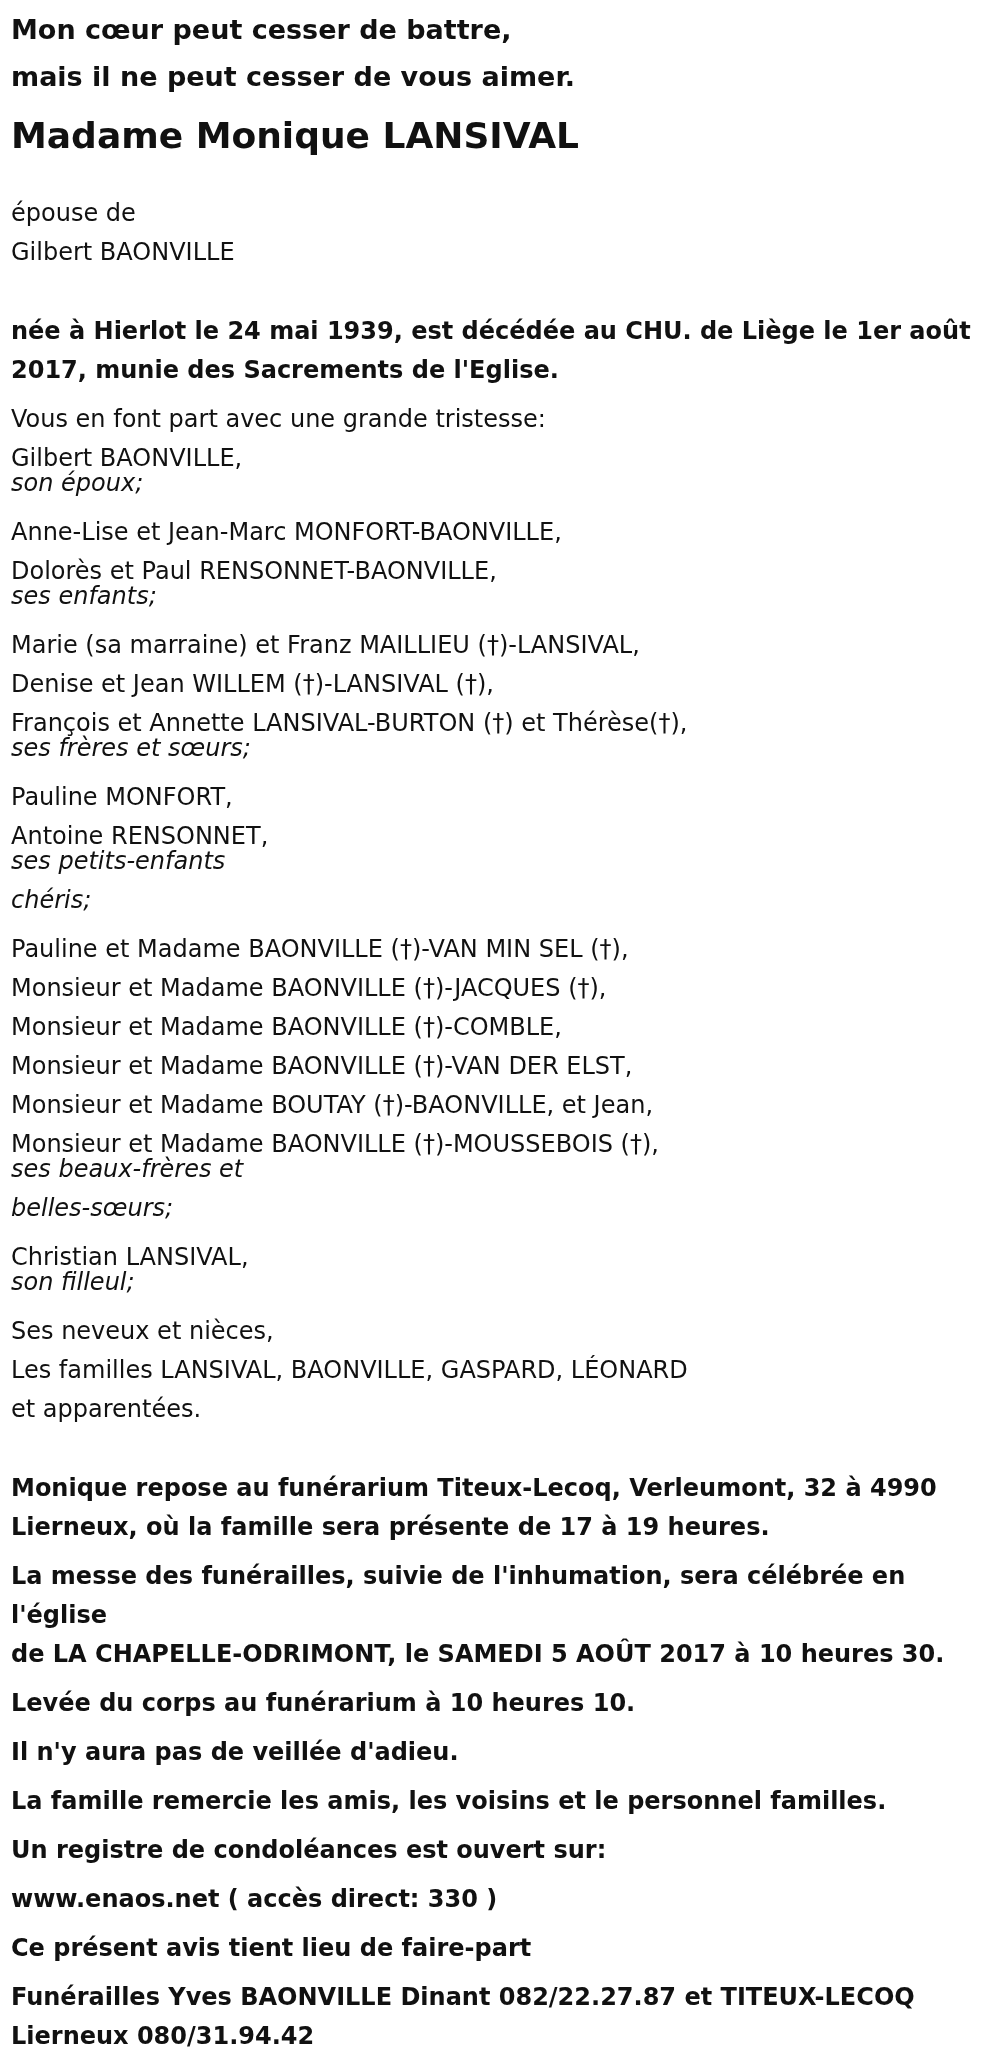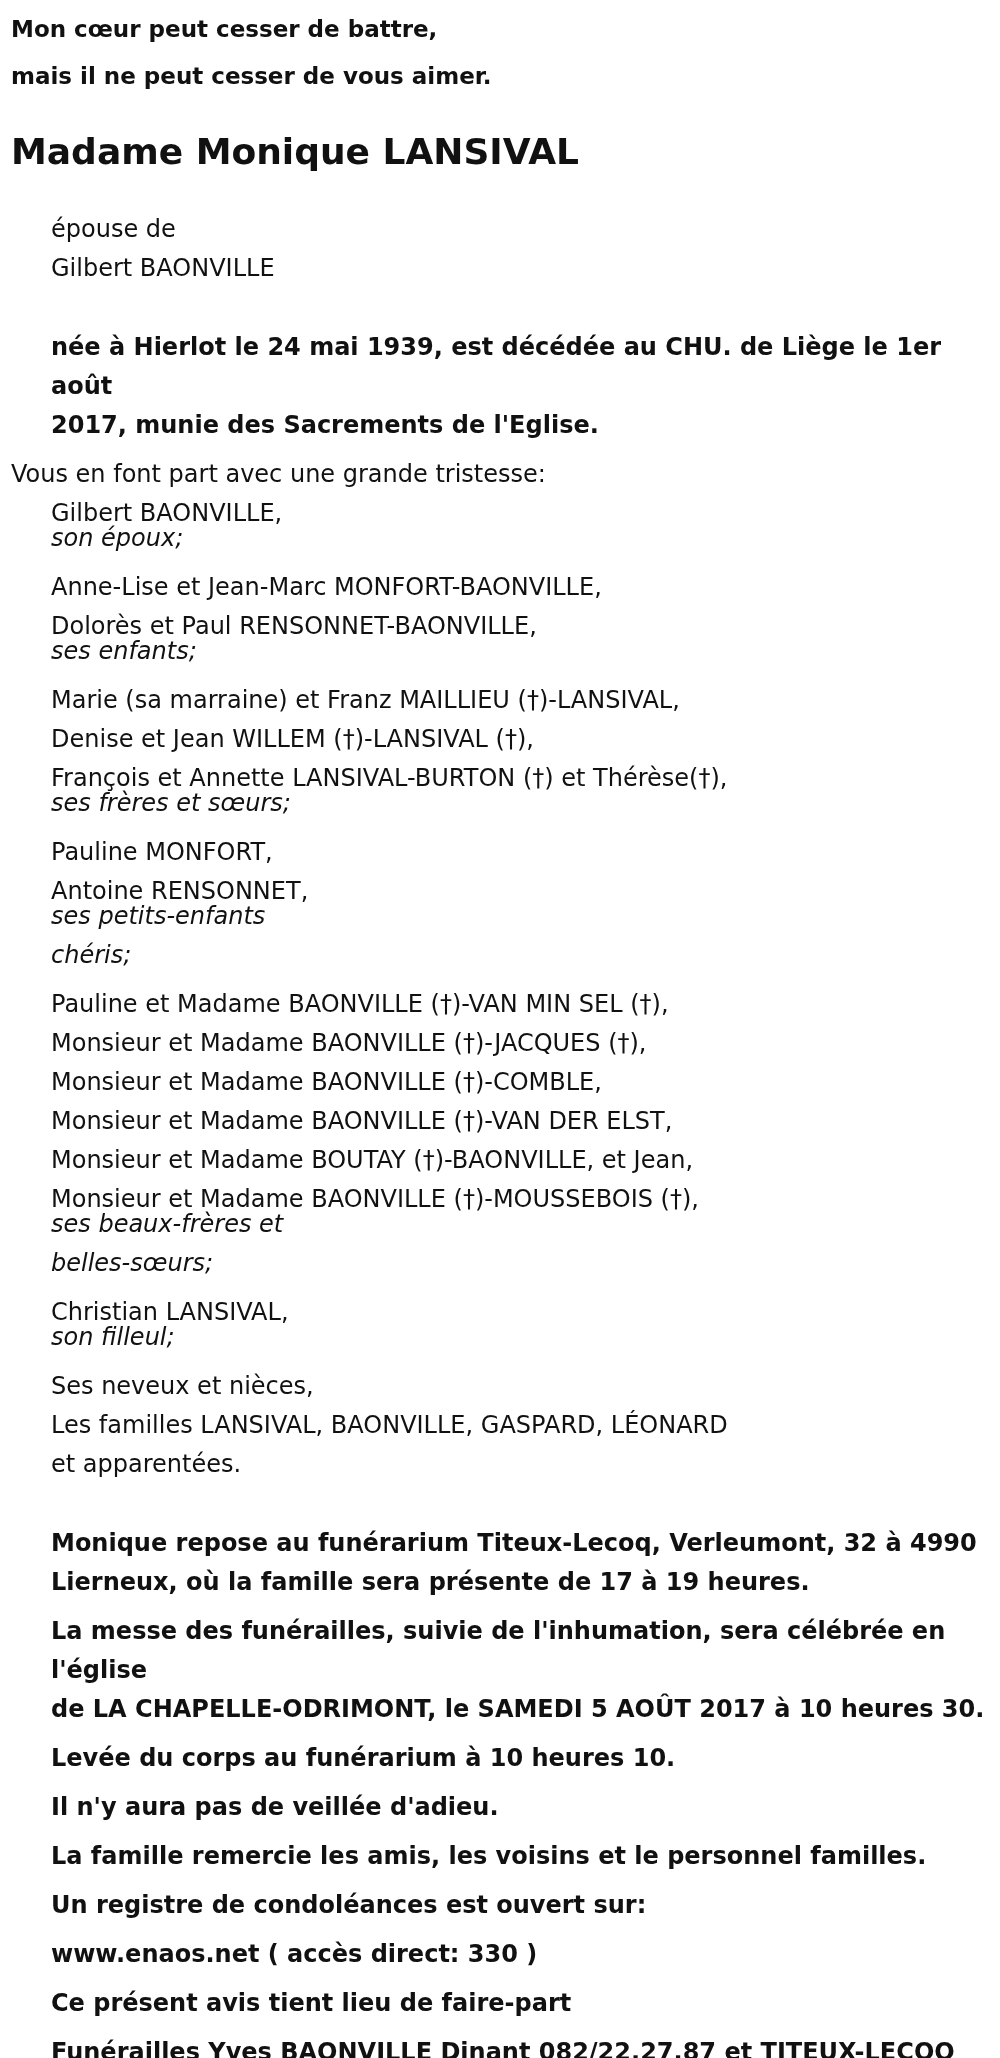--- a/index.html
+++ b/index.html
@@ -5,24 +5,24 @@
   html, body { margin: 0; padding: 0; background: #ffffff; }
   body {
     width: 1000px;
     min-height: 2058px;
     font-family: "DejaVu Sans", sans-serif;
     color: #111111;
     font-size: 24px;
     line-height: 39px;
   }
   .page { padding: 6px 12px 20px 11px; box-sizing: border-box; width: 1000px; }
-  .verse { font-weight: bold; font-size: 23px; line-height: 47px; margin: 0; }
-  .title { font-weight: bold; font-size: 36px; line-height: 48px; margin: 28px 0 34px 0; }
+  .verse { font-weight: bold; font-size: 27px; line-height: 47px; margin: 0; }
+  .title { font-weight: bold; font-size: 36px; line-height: 48px; margin: 12px 0 34px 0; }
   p { margin: 0; }
-  .block { margin-bottom: 10px; margin-left: 40px; }
+  .block { margin-bottom: 10px; }
   .gap-lg { margin-top: 40px; font-weight: bold; }
   .rel { font-style: italic; margin: 0; }
   .rel-tight { margin-top: -14px; }
   .line { display: block; }
 </style>
 </head>
 <body>
 
 <div class="page">
 

